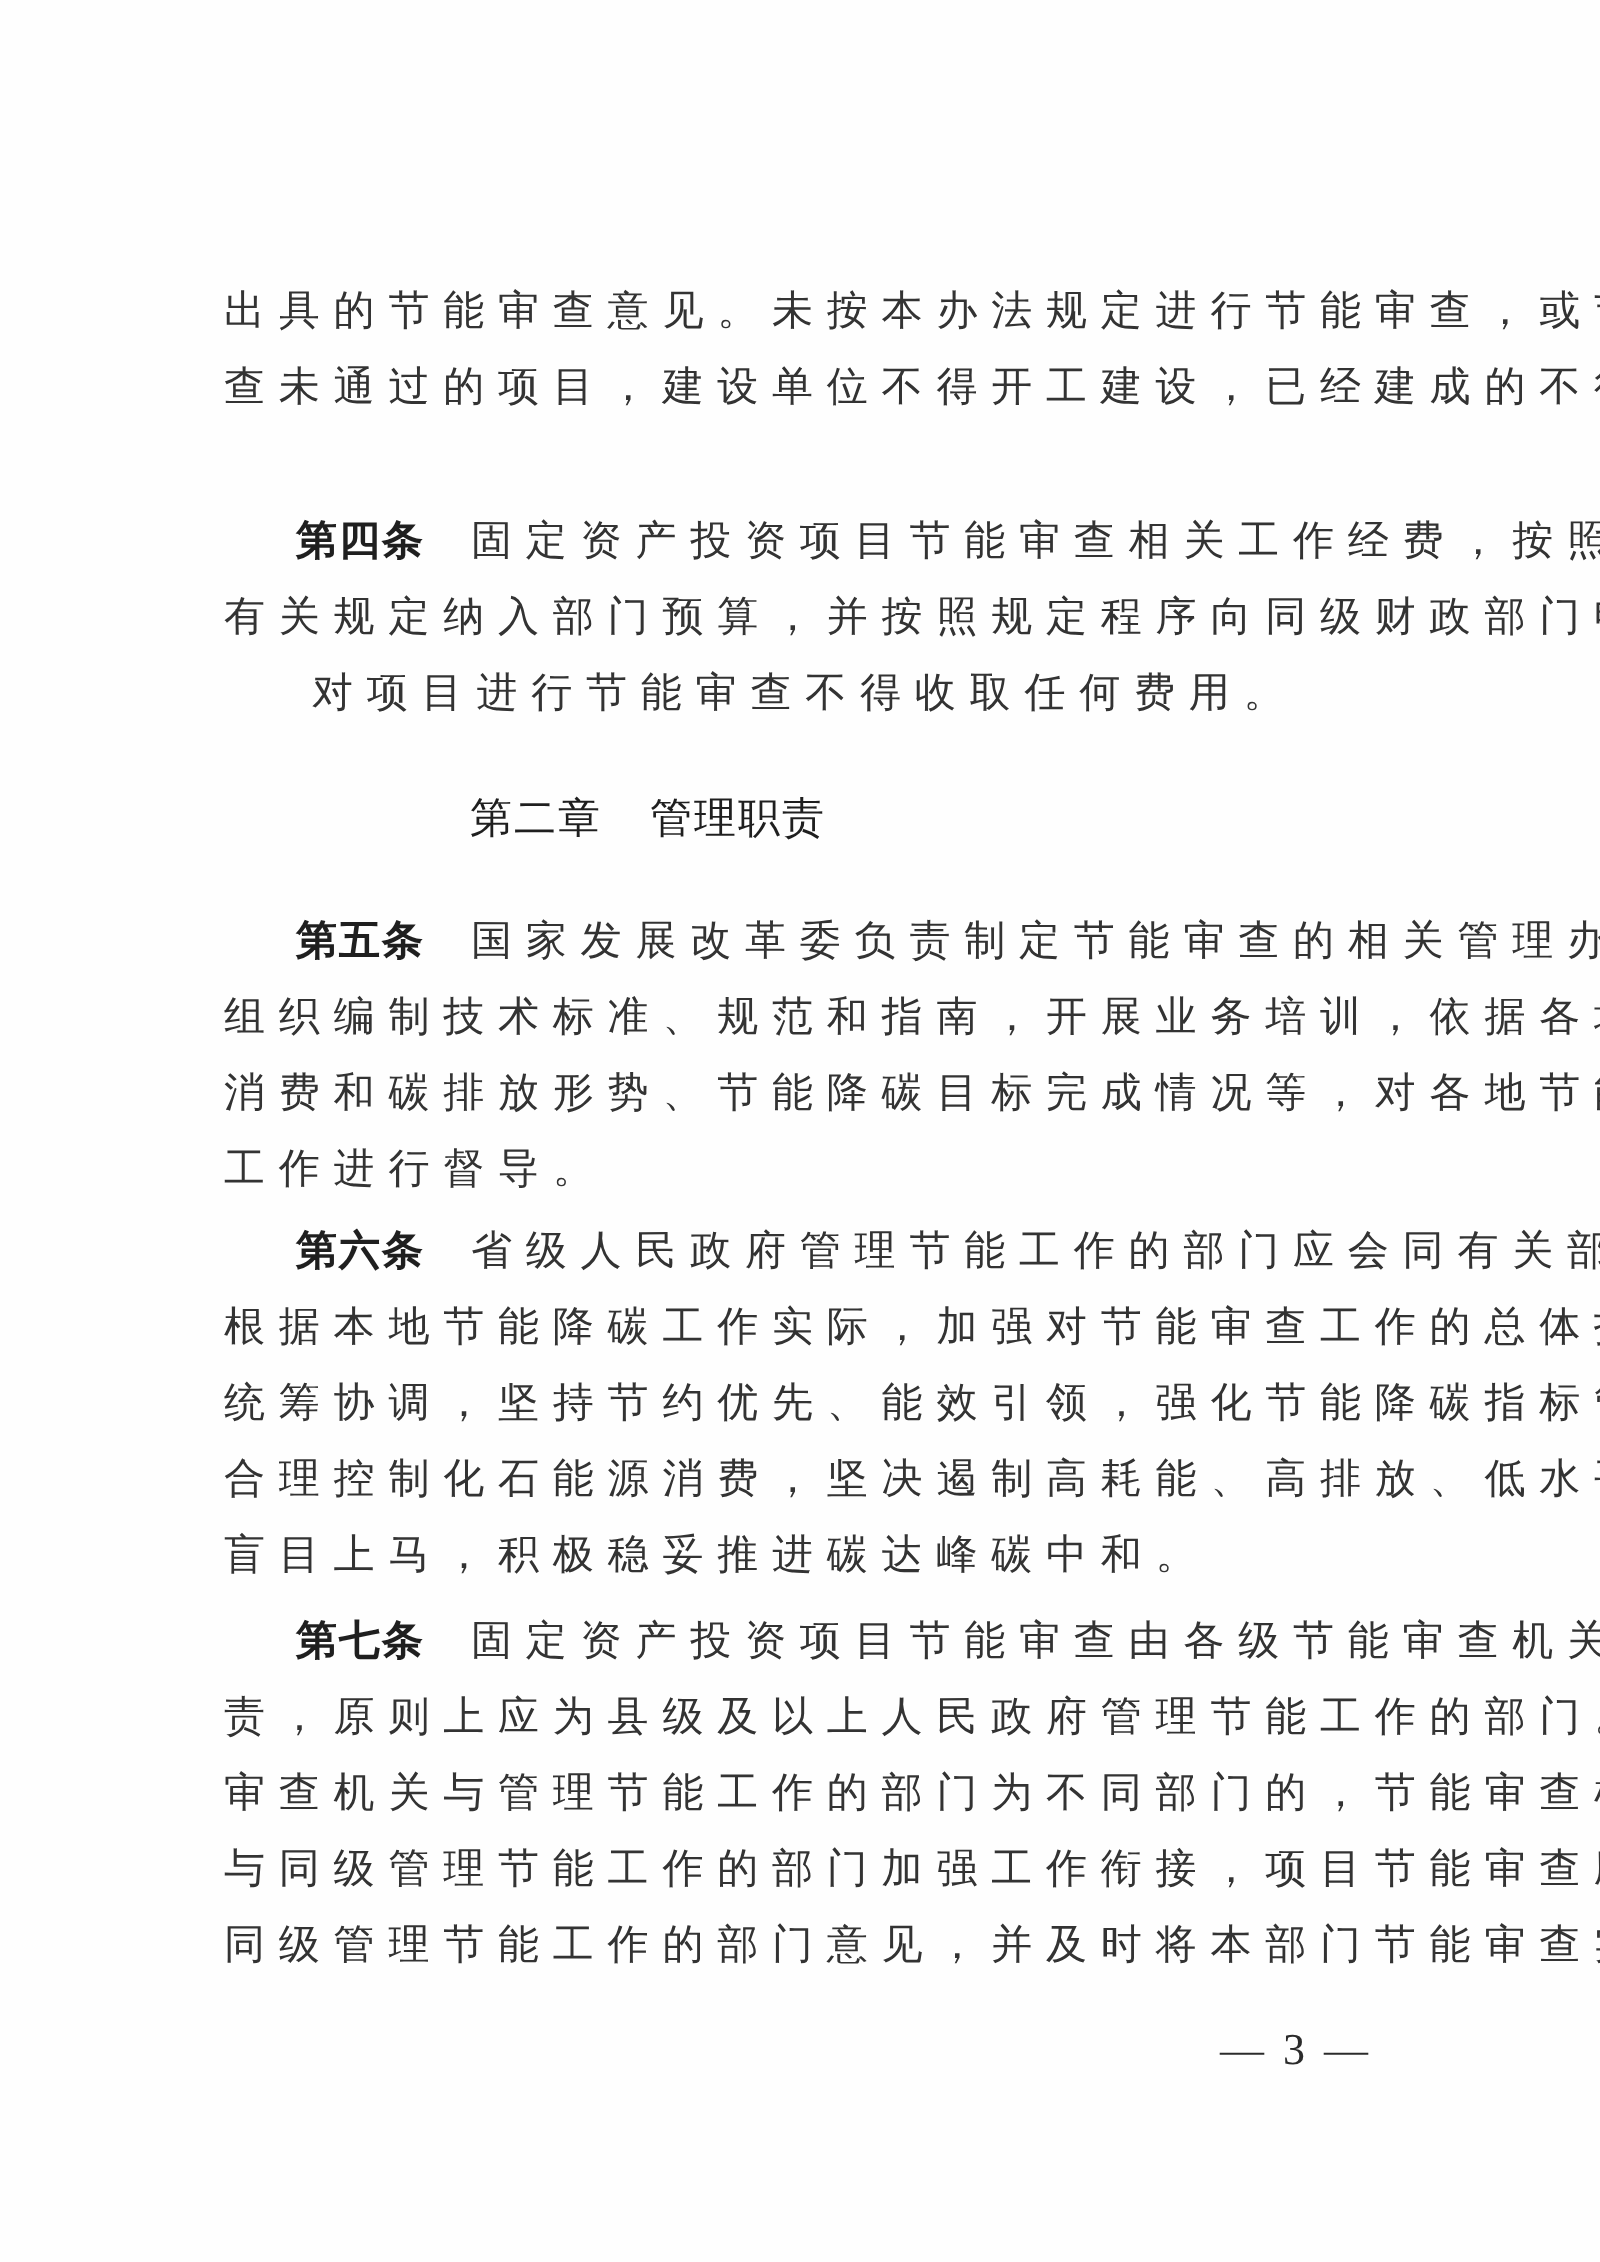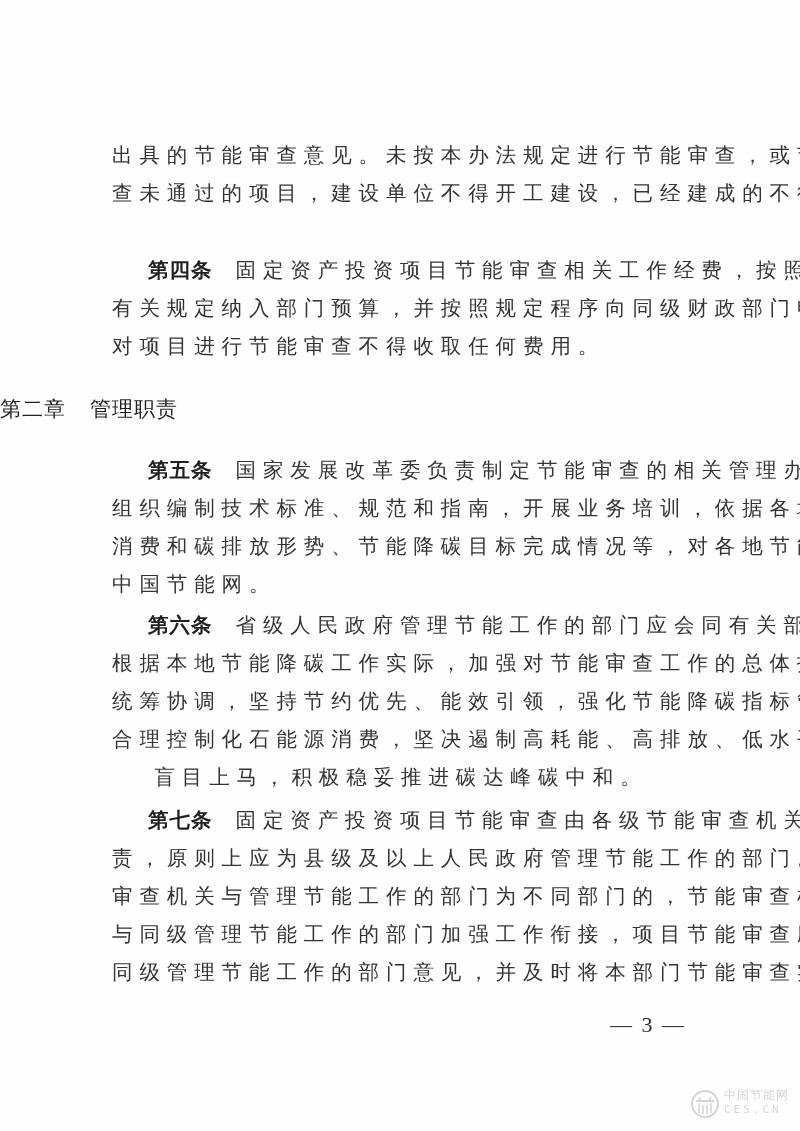--- a/index.html
+++ b/index.html
@@ -39,21 +39,21 @@
       font-weight: bold;
       letter-spacing: 1px;
       color: #1f1f1f;
       margin-right: 23px;
     }
     .chapter-heading {
       position: absolute;
       left: 0;
       width: 648px;
       top: 394px;
-      text-align: left;
+      text-align: center;
       font-family: "DejaVu Sans", "Liberation Sans", sans-serif;
       font-size: 21px;
       line-height: 30px;
       color: #1f1f1f;
       letter-spacing: 1px;
     }
     .chapter-heading .gap { display: inline-block; width: 24px; }
     .page-number {
       position: absolute;
       left: 610px;
@@ -101,55 +101,45 @@
 
 <div class="page">
 
   <div class="line" style="top:140px;">出具的节能审查意见。未按本办法规定进行节能审查，或节能审</div>
   <div class="line" style="top:178px;">查未通过的项目，建设单位不得开工建设，已经建成的不得投入</div>
 
   <div class="line indent" style="top:255px;">
     <span class="article-no">第四条</span><span>固定资产投资项目节能审查相关工作经费，按照国家</span>
   </div>
   <div class="line" style="top:293px;">有关规定纳入部门预算，并按照规定程序向同级财政部门申请。</div>
-  <div class="line" style="top:331px;">对项目进行节能审查不得收取任何费用。</div>
+  <div class="line" style="top:331px;margin-left:44px;">对项目进行节能审查不得收取任何费用。</div>
 
   <div class="chapter-heading">
     <span>第二章</span><span class="gap"></span><span>管理职责</span>
   </div>
 
   <div class="line indent" style="top:455px;">
     <span class="article-no">第五条</span><span>国家发展改革委负责制定节能审查的相关管理办法，</span>
   </div>
   <div class="line" style="top:493px;">组织编制技术标准、规范和指南，开展业务培训，依据各地能源</div>
   <div class="line" style="top:531px;">消费和碳排放形势、节能降碳目标完成情况等，对各地节能审查</div>
-  <div class="line" style="top:569px;">中国节能网。</div>
+  <div class="line" style="top:569px;">工作进行督导。</div>
 
   <div class="line indent" style="top:610px;">
     <span class="article-no">第六条</span><span>省级人民政府管理节能工作的部门应会同有关部门，</span>
   </div>
   <div class="line" style="top:648px;">根据本地节能降碳工作实际，加强对节能审查工作的总体指导和</div>
   <div class="line" style="top:686px;">统筹协调，坚持节约优先、能效引领，强化节能降碳指标管理，</div>
   <div class="line" style="top:724px;">合理控制化石能源消费，坚决遏制高耗能、高排放、低水平项目</div>
-  <div class="line" style="top:762px;text-align:center;">盲目上马，积极稳妥推进碳达峰碳中和。</div>
+  <div class="line" style="top:762px;">盲目上马，积极稳妥推进碳达峰碳中和。</div>
 
   <div class="line indent" style="top:805px;">
     <span class="article-no">第七条</span><span>固定资产投资项目节能审查由各级节能审查机关负</span>
   </div>
   <div class="line" style="top:843px;">责，原则上应为县级及以上人民政府管理节能工作的部门。节能</div>
   <div class="line" style="top:881px;">审查机关与管理节能工作的部门为不同部门的，节能审查机关应</div>
   <div class="line" style="top:919px;">与同级管理节能工作的部门加强工作衔接，项目节能审查应征求</div>
   <div class="line" style="top:957px;">同级管理节能工作的部门意见，并及时将本部门节能审查实施情</div>
 
   <div class="page-number">— 3 —</div>
 
-  <div class="watermark">
-    <svg class="wm-logo" viewBox="0 0 30 30">
-      <circle cx="15" cy="15" r="13" fill="none" stroke="#b5b5b5" stroke-width="2"></circle>
-      <path d="M6 12 H24" stroke="#b5b5b5" stroke-width="2" fill="none"></path>
-      <path d="M9 8 L11 12 M21 8 L19 12" stroke="#b5b5b5" stroke-width="1.6" fill="none"></path>
-      <path d="M9 14 V24 M21 14 V24 M13 16 V25 M17 16 V25" stroke="#b5b5b5" stroke-width="1.6" fill="none"></path>
-    </svg>
-    <span class="wm-cn">中国节能网</span>
-    <span class="wm-en">CES.CN</span>
-  </div>
 
 </div>
 
 </body></html>

